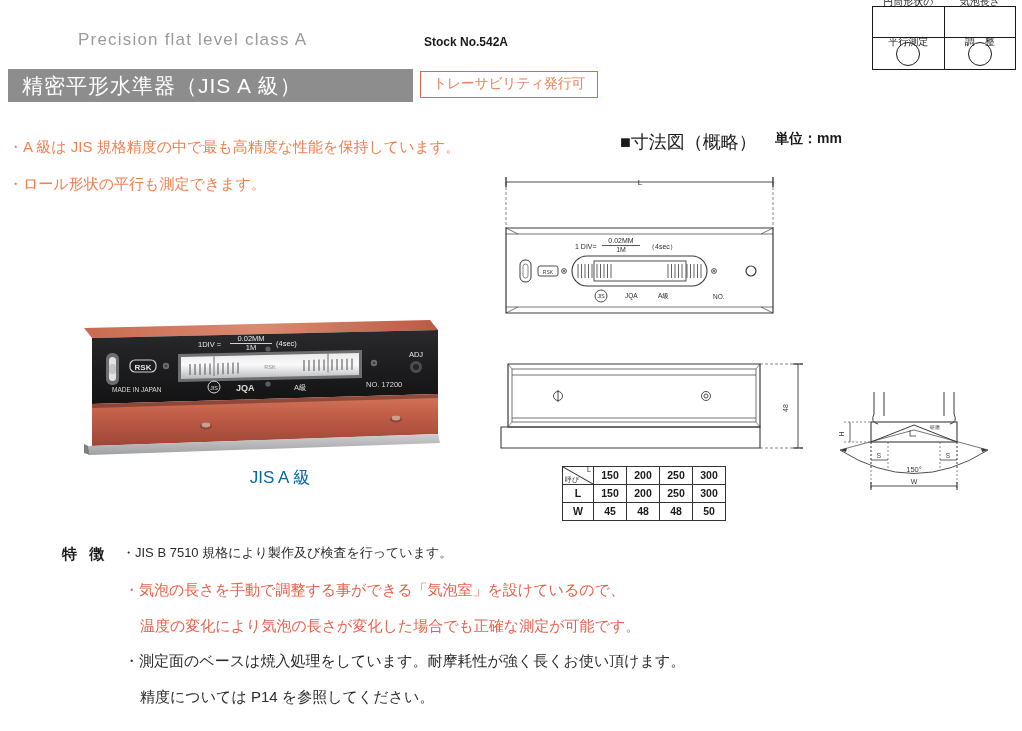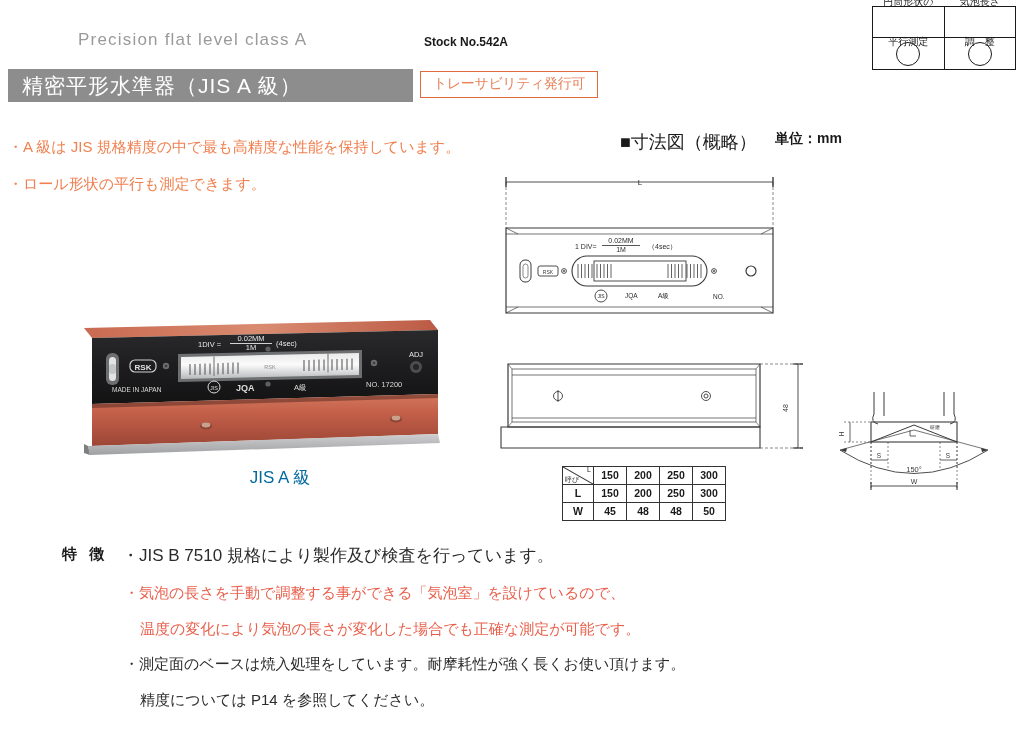--- a/index.html
+++ b/index.html
@@ -185,21 +185,21 @@
   .feat-label {
     font-size: 15px;
     font-weight: bold;
     color: #1a1a1a;
     letter-spacing: 4px;
     width: 60px;
     flex: 0 0 60px;
     white-space: nowrap;
   }
   .feat-text {
-    font-size: 17px;
+    font-size: 13px;
     color: #2b2b2b;
     line-height: 1.3;
     white-space: nowrap;
   }
   .feat-indent-1 { padding-left: 62px; }
   .feat-indent-2 { padding-left: 78px; }
   .feat-line { margin-bottom: 16px; white-space: nowrap; font-size: 15px; line-height: 1.3; }
   .feat-line.orange { color: #e8604c; }
   .feat-line.dark { color: #2b2b2b; }
 </style>

